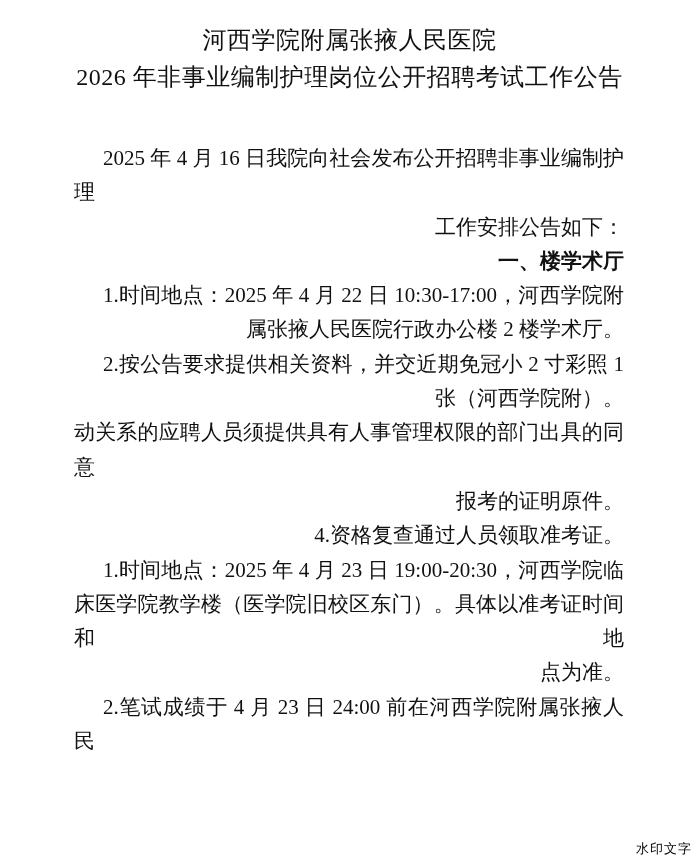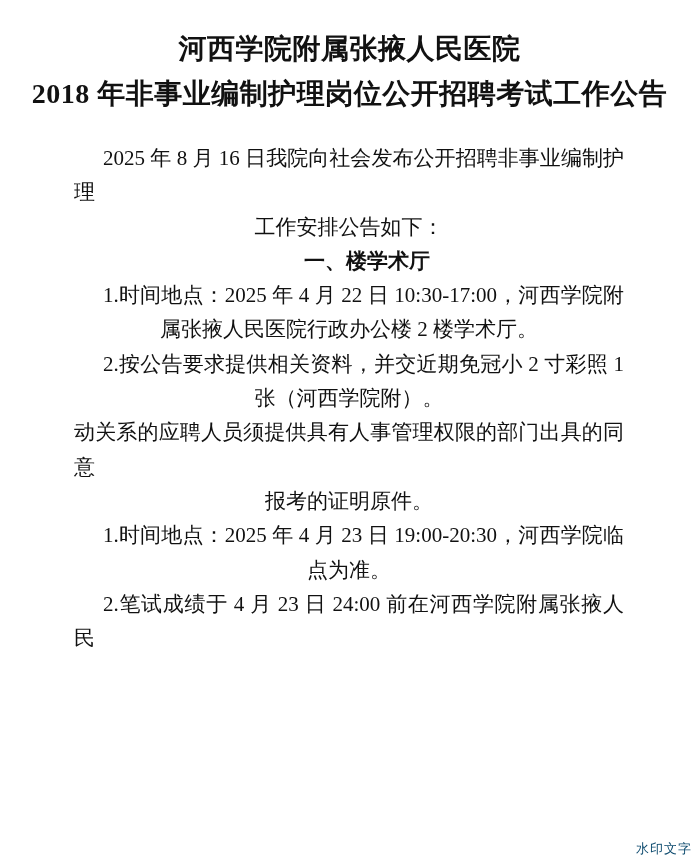--- a/index.html
+++ b/index.html
@@ -15,37 +15,36 @@
     width: 699px;
     height: 862px;
     background: #ffffff;
     color: #111111;
   }
   .title-block {
     padding-top: 22px;
     text-align: center;
   }
   .title-line {
-    font-size: 28px;
-    font-weight: 700;
+    font-size: 24px;
+    font-weight: 400;
     line-height: 37px;
     letter-spacing: 0.5px;
     white-space: nowrap;
-    margin-top: 8px;
   }
   .body-block {
     position: absolute;
     top: 141px;
     left: 74px;
     right: 75px;
   }
   .line {
     font-size: 21px;
     line-height: 34.3px;
-    text-align: center;
+    text-align: right;
     word-break: keep-all;
     white-space: nowrap;
   }
   .line.fill {
     white-space: normal;
     text-align: justify;
     text-align-last: justify;
     word-break: normal;
   }
   .line.indent { text-indent: 29px; }
@@ -62,32 +61,34 @@
     line-height: 16px;
     letter-spacing: 1px;
   }
 </style>
 </head>
 <body>
 
 <div class="page" style="color: rgb(17, 17, 17); background: rgb(255, 255, 255);">
   <header class="title-block">
     <div class="title-line">河西学院附属张掖人民医院</div>
-    <div class="title-line">2018 年非事业编制护理岗位公开招聘考试工作公告</div>
+    <div class="title-line">2026 年非事业编制护理岗位公开招聘考试工作公告</div>
   </header>
 
   <main class="body-block" id="doc-lines">
-      <div class="line indent fill">2025 年 8 月 16 日我院向社会发布公开招聘非事业编制护理</div>
+      <div class="line indent fill">2025 年 4 月 16 日我院向社会发布公开招聘非事业编制护理</div>
       <div class="line">工作安排公告如下：</div>
       <div class="line heading indent">一、楼学术厅</div>
       <div class="line indent fill">1.时间地点：2025 年 4 月 22 日 10:30-17:00，河西学院附</div>
       <div class="line">属张掖人民医院行政办公楼 2 楼学术厅。</div>
       <div class="line indent fill">2.按公告要求提供相关资料，并交近期免冠小 2 寸彩照 1</div>
       <div class="line">张（河西学院附）。</div>
       <div class="line fill">动关系的应聘人员须提供具有人事管理权限的部门出具的同意</div>
       <div class="line">报考的证明原件。</div>
+      <div class="line indent">4.资格复查通过人员领取准考证。</div>
       <div class="line indent fill">1.时间地点：2025 年 4 月 23 日 19:00-20:30，河西学院临</div>
+      <div class="line fill">床医学院教学楼（医学院旧校区东门）。具体以准考证时间和地</div>
       <div class="line">点为准。</div>
       <div class="line indent fill">2.笔试成绩于 4 月 23 日 24:00 前在河西学院附属张掖人民</div>
     </main>
 
-  <div class="watermark" style="color: #0c4a6e;">水印文字</div>
+  <div class="watermark" style="color: #000000;">水印文字</div>
 </div>
 
 </body></html>

